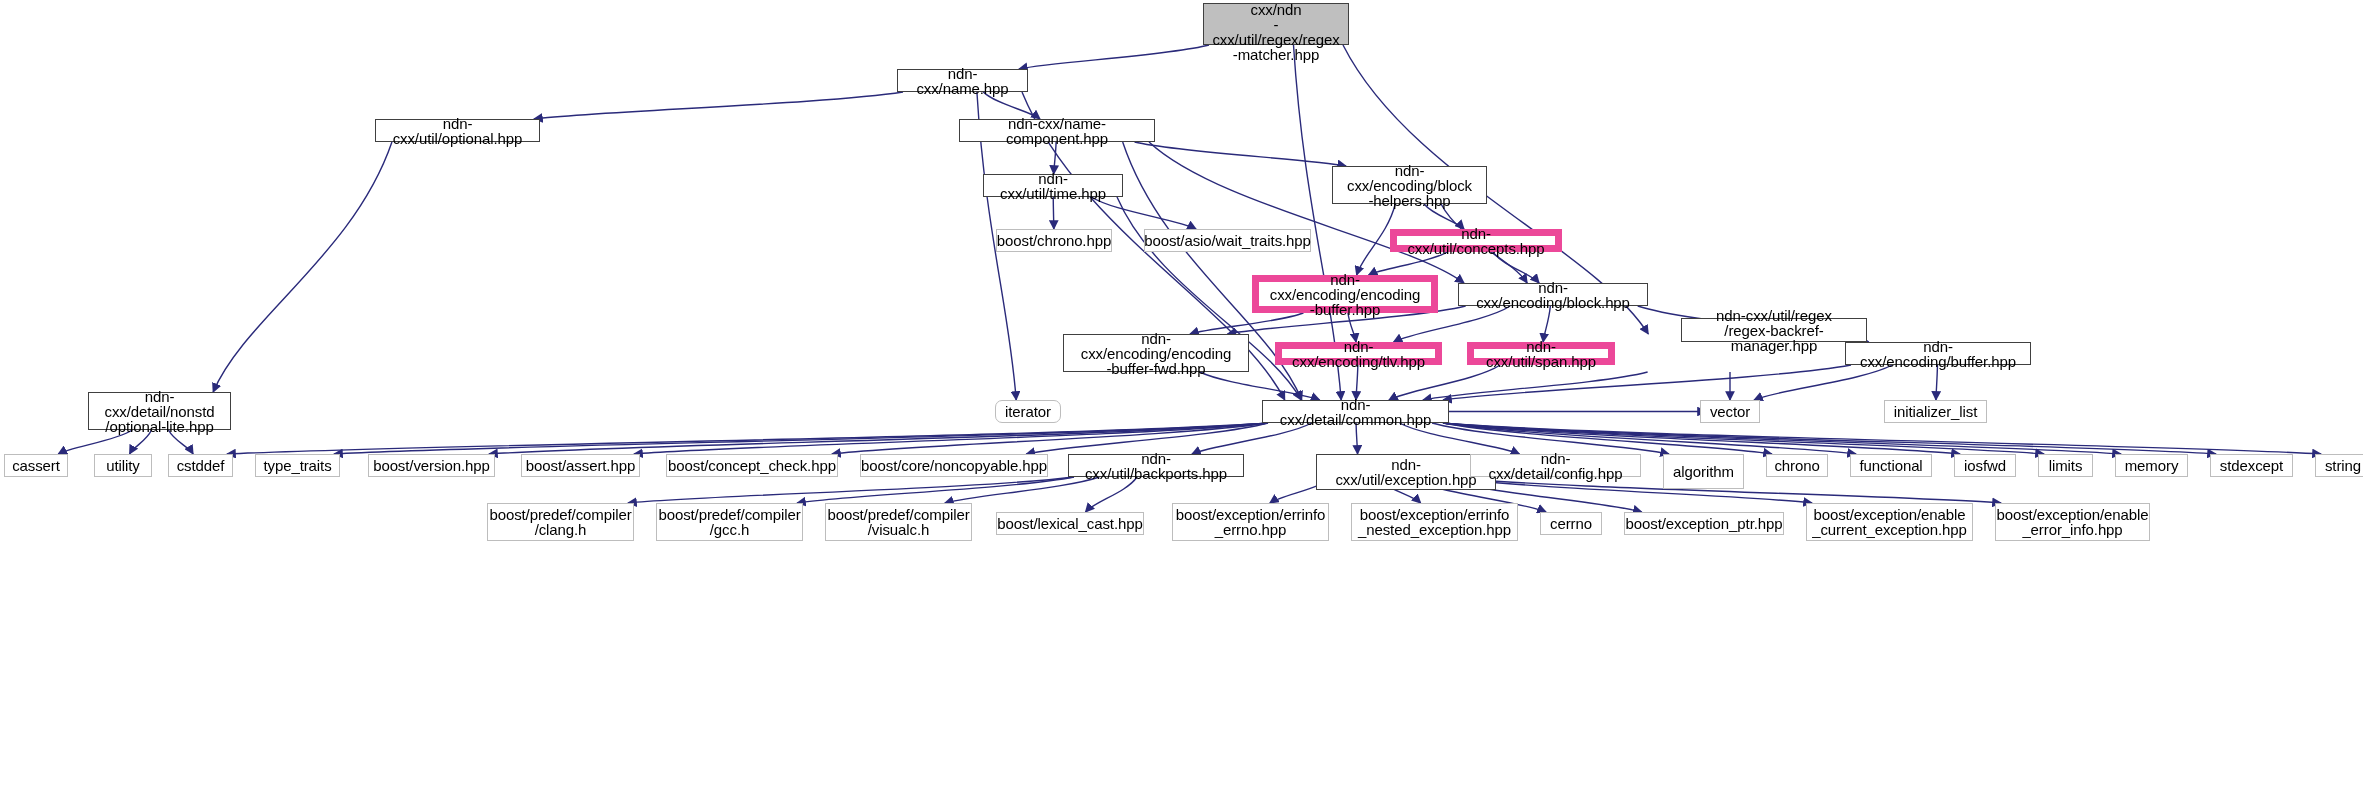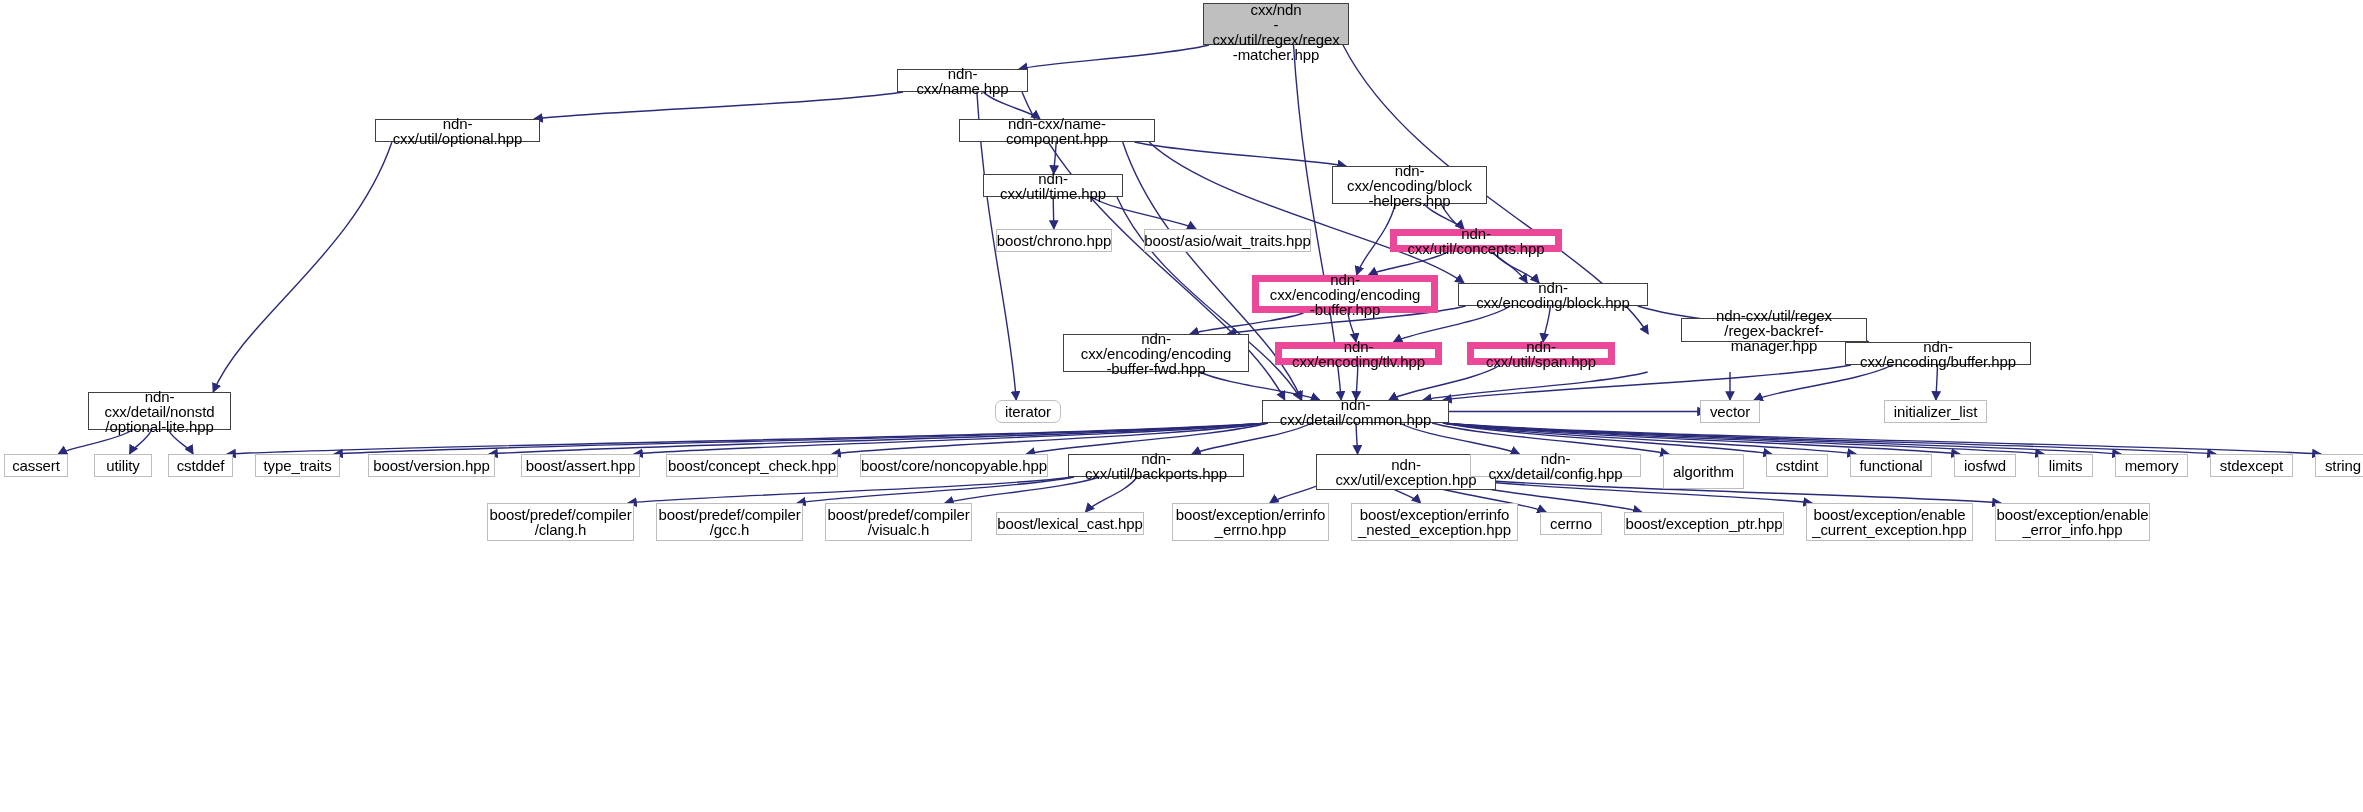--- a/index.html
+++ b/index.html
@@ -146,21 +146,21 @@
       <div class="node" style="left: 168px; top: 454px; width: 65px; height: 23px;">cstddef</div>
       <div class="node" style="left: 255px; top: 454px; width: 85px; height: 23px;">type_traits</div>
       <div class="node" style="left: 368px; top: 454px; width: 127px; height: 23px;">boost/version.hpp</div>
       <div class="node" style="left: 521px; top: 454px; width: 119px; height: 23px;">boost/assert.hpp</div>
       <div class="node" style="left: 666px; top: 454px; width: 172px; height: 23px;">boost/concept_check.hpp</div>
       <div class="node" style="left: 860px; top: 454px; width: 188px; height: 23px;">boost/core/noncopyable.hpp</div>
       <div class="node strong" style="left: 1068px; top: 454px; width: 176px; height: 23px;">ndn-cxx/util/backports.hpp</div>
       <div class="node strong" style="left: 1268px; top: 454px; width: 180px; height: 36px; margin-left: 48px;">ndn-cxx/util/exception.hpp</div>
       <div class="node" style="left: 1470px; top: 454px; width: 171px; height: 23px;">ndn-cxx/detail/config.hpp</div>
       <div class="node" style="left: 1663px; top: 454px; width: 81px; height: 35px;">algorithm</div>
-      <div class="node" style="left: 1766px; top: 454px; width: 62px; height: 23px;">cstdint</div>
+      <div class="node" style="left: 1766px; top: 454px; width: 62px; height: 23px;">chrono</div>
       <div class="node" style="left: 1850px; top: 454px; width: 82px; height: 23px;">functional</div>
       <div class="node" style="left: 1954px; top: 454px; width: 62px; height: 23px;">iosfwd</div>
       <div class="node" style="left: 2038px; top: 454px; width: 55px; height: 23px;">limits</div>
       <div class="node" style="left: 2115px; top: 454px; width: 73px; height: 23px;">memory</div>
       <div class="node" style="left: 2210px; top: 454px; width: 83px; height: 23px;">stdexcept</div>
       <div class="node" style="left: 2315px; top: 454px; width: 56px; height: 23px;">string</div>
       <div class="node" style="left: 487px; top: 503px; width: 147px; height: 38px;">boost/predef/compiler
 /clang.h</div>
       <div class="node" style="left: 656px; top: 503px; width: 147px; height: 38px;">boost/predef/compiler
 /gcc.h</div>

